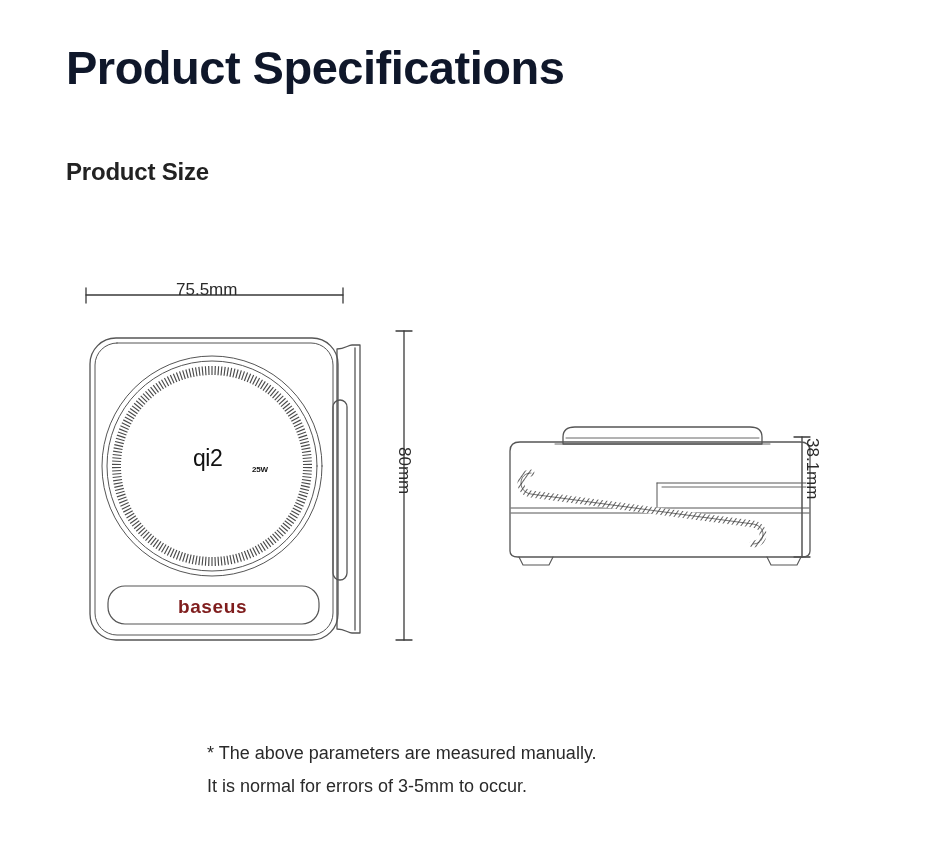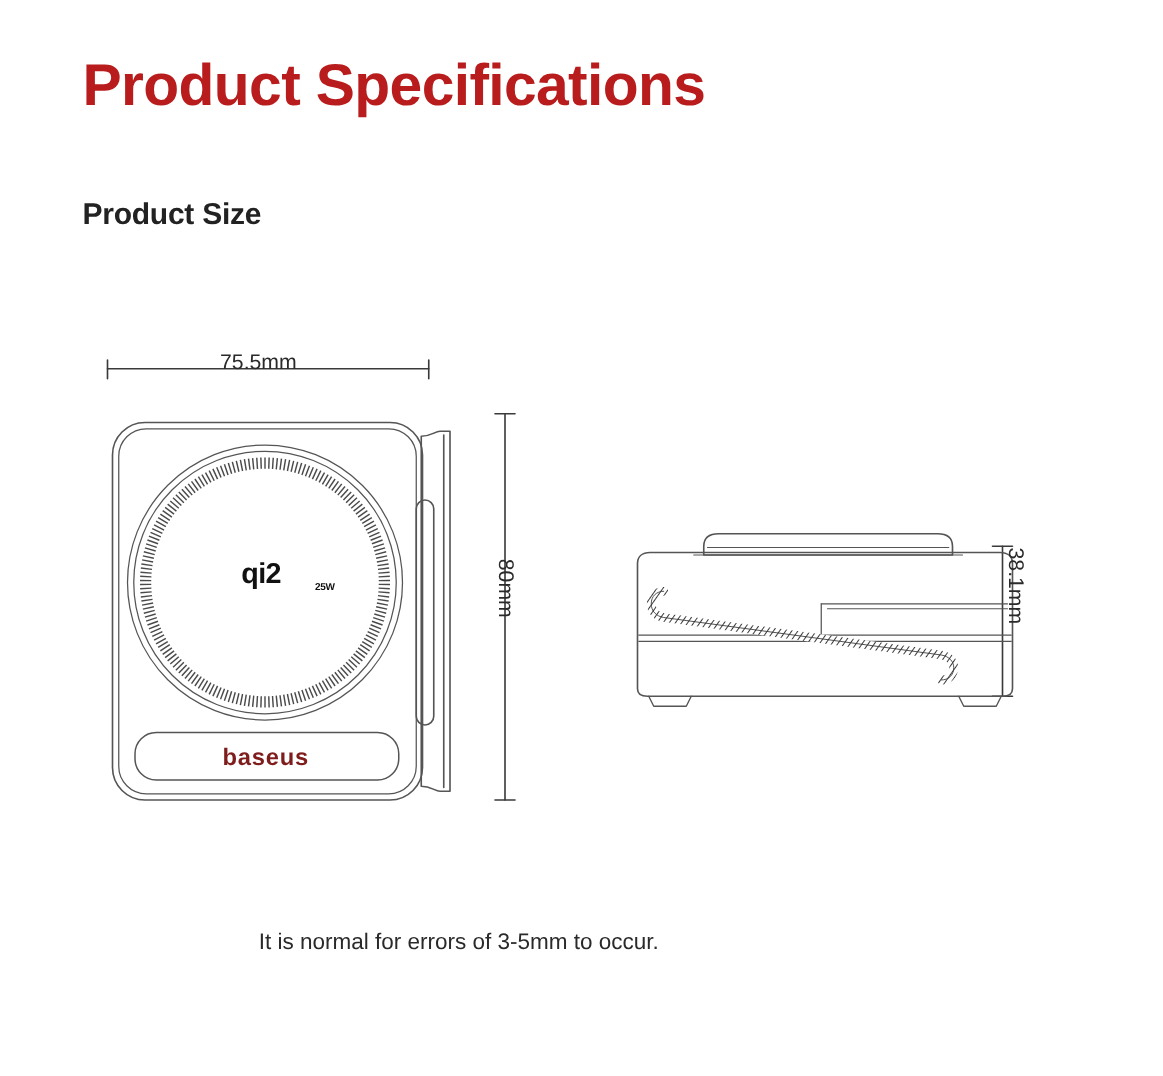--- a/index.html
+++ b/index.html
@@ -17,21 +17,21 @@
   }
 
   
   #page-title {
     position: absolute;
     left: 66px;
     top: 40px;
     font-size: 47px;
     font-weight: 700;
     letter-spacing: -0.5px;
-    color: #b91c1c;
+    color: #0f172a;
     white-space: nowrap;
   }
   #section-title {
     position: absolute;
     left: 66px;
     top: 158px;
     font-size: 24px;
     font-weight: 700;
     letter-spacing: -0.2px;
     color: #222222;
@@ -90,21 +90,21 @@
     left: 193px;
     top: 447px;
     width: 52px;
     height: 32px;
   }
   #qi2-logo .qi2-mark {
     position: absolute;
     left: 0;
     top: 0;
     font-size: 23px;
-    font-weight: 700;
+    font-weight: 400;
     line-height: 23px;
     letter-spacing: -0.5px;
     color: #111111;
     white-space: nowrap;
   }
   #qi2-logo .qi2-watt {
     position: absolute;
     left: 17px;
     top: 19px;
     font-size: 8px;
@@ -448,14 +448,15 @@
 <div class="dim-label" id="dim-depth-label">38.1mm</div>
 
 <div id="qi2-logo">
   <span class="qi2-mark">qi2</span>
   <span class="qi2-watt">25W</span>
 </div>
 
 <div id="baseus-wordmark">baseus</div>
 
 <div id="footnote">
+  <div>* The above parameters are measured manually.</div>
   <div>It is normal for errors of 3-5mm to occur.</div>
 </div>
 
 </body></html>

